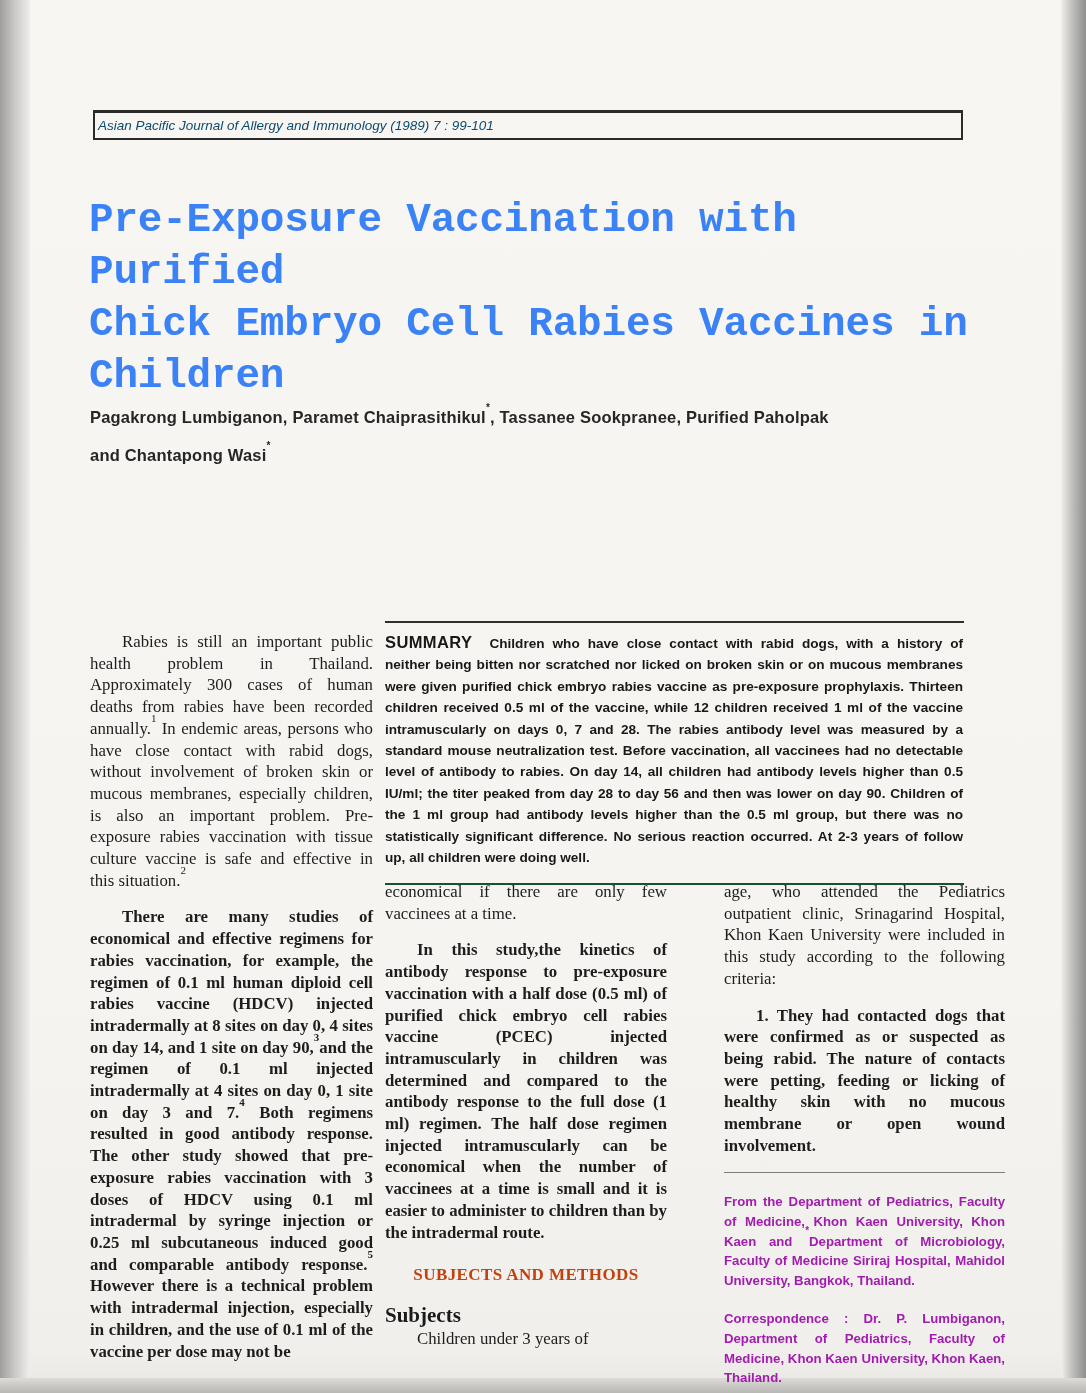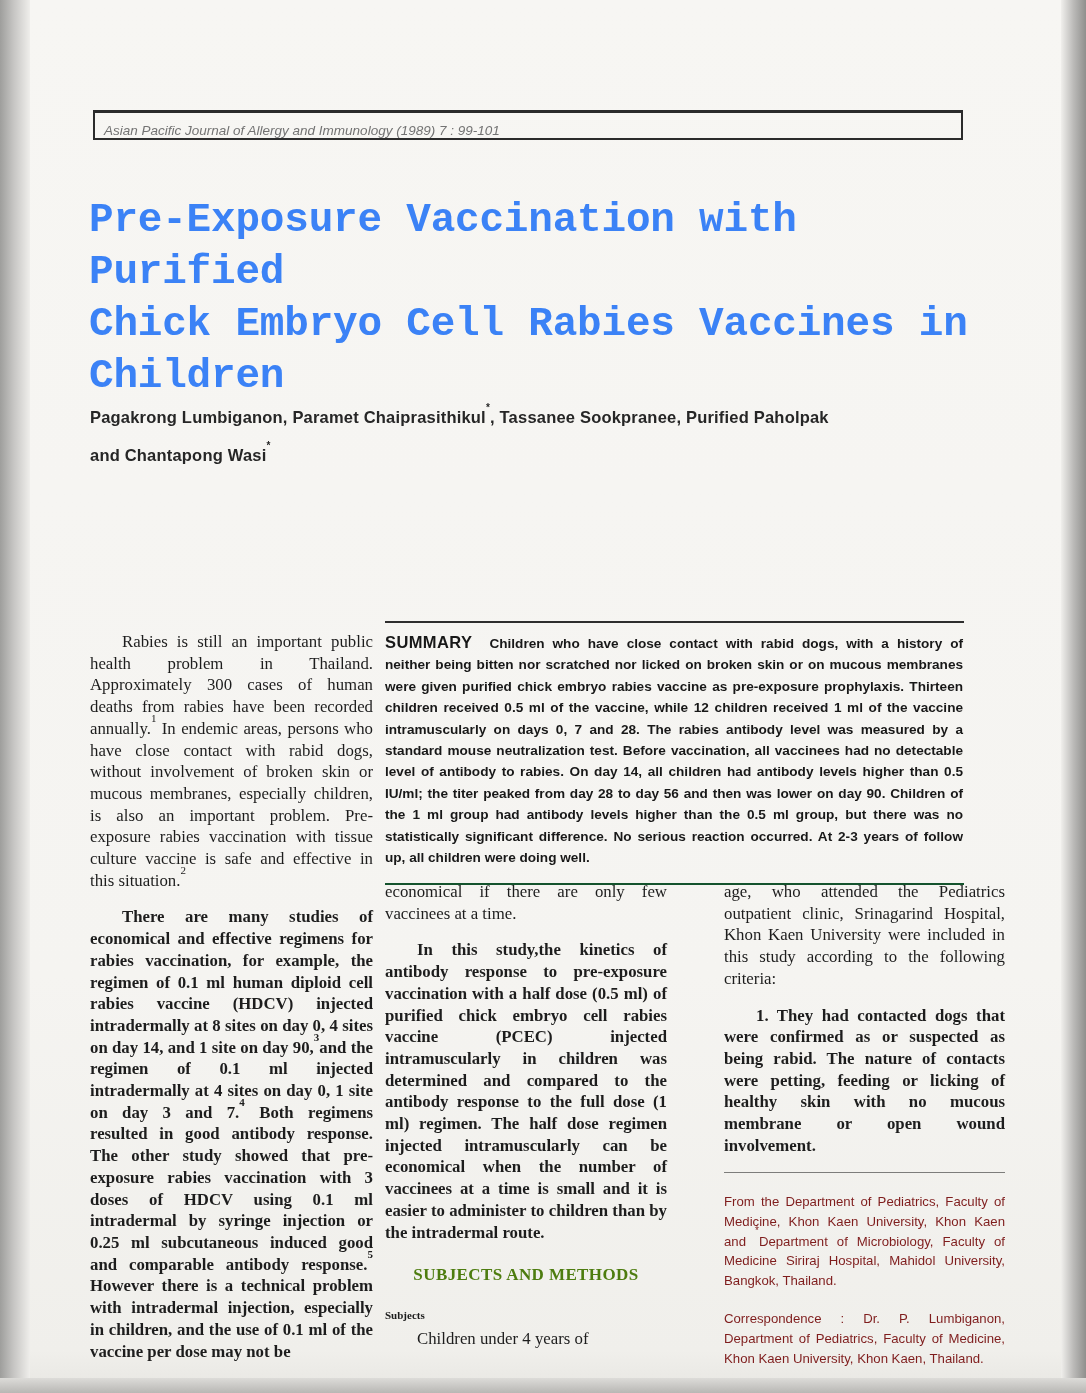--- a/index.html
+++ b/index.html
@@ -16,23 +16,23 @@
     position:absolute; right:0; top:0; width:25px; height:100%;
     background:linear-gradient(to left, #8f8f8d 0%, #bbbab8 50%, #f0efec 100%);
   }
   .edge-bottom {
     position:absolute; left:0; bottom:0; width:100%; height:15px;
     background:linear-gradient(to top, #b8b7b4 0%, #dddcd9 100%);
   }
   .journal-box {
     position:absolute; left:93px; top:110px; width:870px; height:30px;
     box-sizing:border-box; border:2px solid #2b2b2b; border-top-width:3px;
-    display:flex; align-items:flex-end; padding-left:9px;
+    display:flex; align-items:center; padding-left:3px;
     font-family:"Liberation Sans", sans-serif; font-style:italic;
-    font-size:13.5px; color:#737373; background:transparent;
+    font-size:13.5px; color:#0c4a6e; background:transparent;
   }
   .title {
     position:absolute; left:89px; top:194px; width:880px; margin:0;
     font-family:Liberation Mono, monospace; font-weight:700;
     font-size:41px; line-height:52px; color:#3b82f6; letter-spacing:-0.2px;
   }
   .title .tline { display:block; }
   .authors {
     position:absolute; left:90px; top:398px; width:880px;
     font-family:"Liberation Sans", sans-serif; font-weight:700;
@@ -54,32 +54,32 @@
     border-top:2px solid #2e2e2e; border-bottom:2px solid #14532d;
     padding:9px 1px 15px 0;
   }
   .summary-text {
     margin:0; font-family:"Liberation Sans", sans-serif; font-weight:700;
     font-size:13.6px; line-height:21.4px; text-align:justify; color:#181818;
   }
   .summary-label { font-size:16.5px; letter-spacing:0.4px; padding-right:17px; }
   .section-heading {
     margin:21px 0 0 0; font-family:"Liberation Serif", serif;
-    font-size:17px; font-weight:700; text-align:center; letter-spacing:0.4px; color:#4d7c0f;
+    font-size:17px; font-weight:700; text-align:center; letter-spacing:0.4px; color:#c2410c;
   }
   .subsection-heading {
     margin:19px 0 0 0; font-family:"Liberation Serif", serif;
-    font-size:11px; font-weight:700; text-align:left; color:#1b1b1b;
+    font-size:21px; font-weight:700; text-align:left; color:#1b1b1b;
   }
   .footnote-rule {
     height:0; border:0; border-top:1.5px solid #7d7d7b; margin:16px 0 0 0; width:100%;
   }
   .footnote {
     margin:19px 0 0 0 !important; font-family:"Liberation Sans", sans-serif;
-    font-size:13.2px; line-height:19.6px; color:#7f1d1d; text-align:justify; font-weight:400;
+    font-size:13.2px; line-height:19.6px; color:#a21caf; text-align:justify; font-weight:700;
   }
 </style>
 </head>
 <body>
 
 <div>
 
   <div class="edge-left"></div>
   <div class="edge-right"></div>
   <div class="edge-bottom"></div>
@@ -106,21 +106,21 @@
 
   <div class="summary-box">
     <p class="summary-text"><span class="summary-label">SUMMARY</span><span>Children who have close contact with rabid dogs, with a history of neither being bitten nor scratched nor licked on broken skin or on mucous membranes were given purified chick embryo rabies vaccine as pre-exposure prophylaxis. Thirteen children received 0.5 ml of the vaccine, while 12 children received 1 ml of the vaccine intramuscularly on days 0, 7 and 28.  The rabies antibody level was measured by a standard mouse neutralization test.  Before vaccination, all vaccinees had no detectable level of antibody to rabies.  On day 14, all children had antibody levels higher than 0.5 IU/ml; the titer peaked from day 28 to day 56 and then was lower on day 90.  Children of the 1 ml group had antibody levels higher than the 0.5 ml group, but there was no statistically significant difference.  No serious reaction occurred.  At 2-3 years of follow up, all children were doing well.</span></p>
   </div>
 
   <div class="col col-middle">
     <p>economical if there are only few vaccinees at a time.</p>
     <p class="indent pgap">In this study,the kinetics of antibody response to pre-exposure vaccination with a half dose (0.5 ml) of purified chick embryo cell rabies vaccine (PCEC) injected intramuscularly in children was determined and compared to the antibody response to the full dose (1 ml) regimen. The half dose regimen injected intramuscularly can be economical when the number of vaccinees at a time is small and it is easier to administer to children than by the intradermal route.</p>
     <h2 class="section-heading">SUBJECTS AND METHODS</h2>
     <h3 class="subsection-heading">Subjects</h3>
-    <p class="indent" style="margin-top:1px;">Children under 4 years of</p>
+    <p class="indent" style="margin-top:1px;">Children under 3 years of</p>
   </div>
 
   <div class="col col-right">
     <p>age, who attended the Pediatrics outpatient clinic, Srinagarind Hospital, Khon Kaen University were included in this study according to the following criteria:</p>
     <p class="indent pgap">1. They had contacted dogs that were confirmed as or suspected as being rabid.  The nature of contacts were petting, feeding or licking of healthy skin with no mucous membrane or open wound involvement.</p>
     <div class="footnote-rule"></div>
     <p class="footnote"><span>From the Department of Pediatrics, Faculty of Medicine, Khon Kaen University, Khon Kaen and </span><sup>*</sup><span>Department of Microbiology, Faculty of Medicine Siriraj Hospital, Mahidol University, Bangkok, Thailand.</span></p>
     <p class="footnote">Correspondence : Dr. P. Lumbiganon, Department of Pediatrics, Faculty of Medicine, Khon Kaen University, Khon Kaen, Thailand.</p>
   </div>
 

